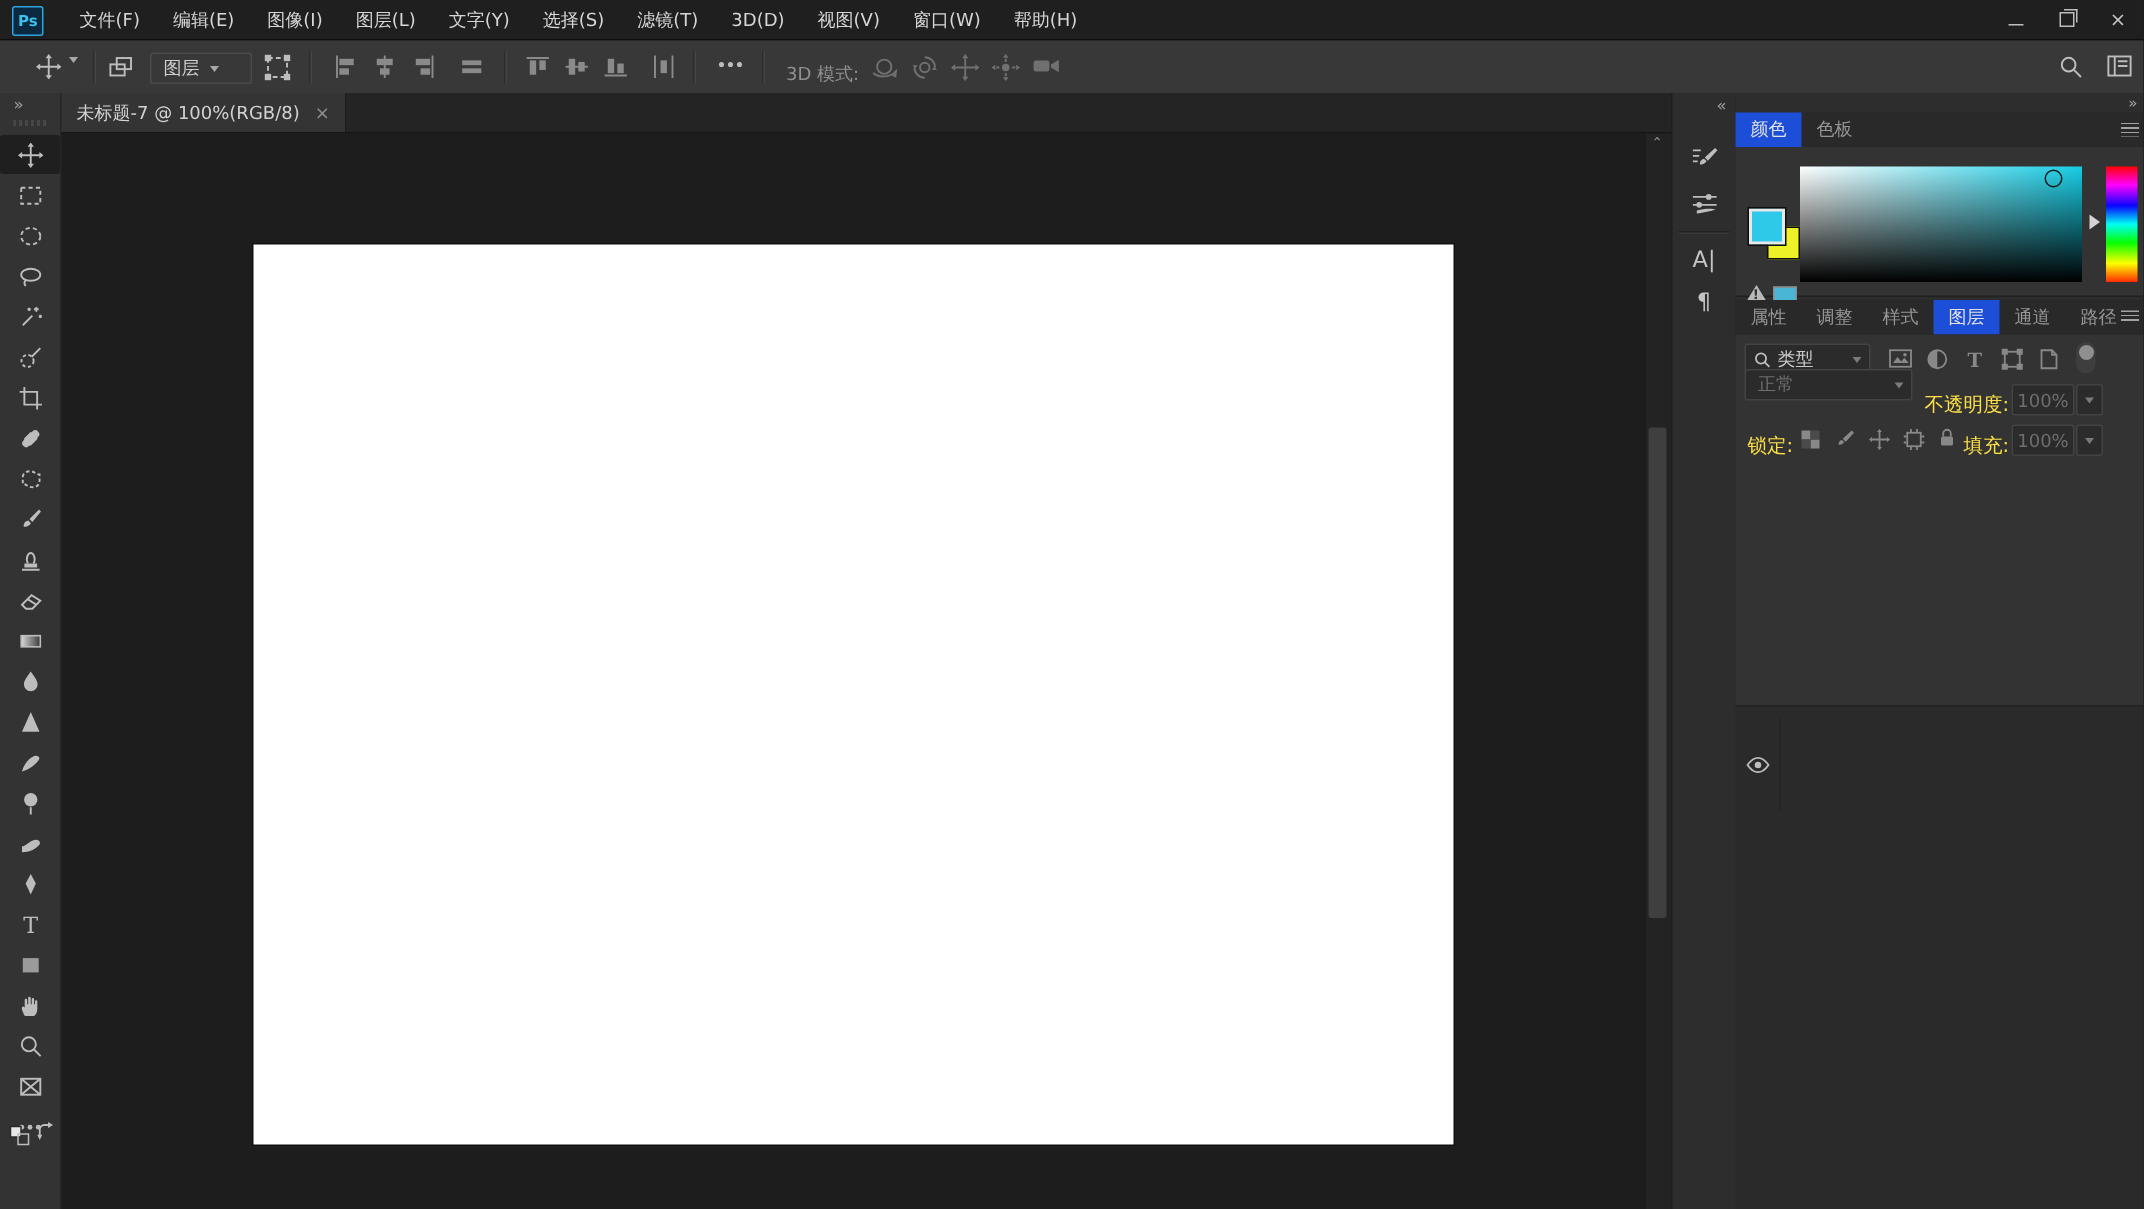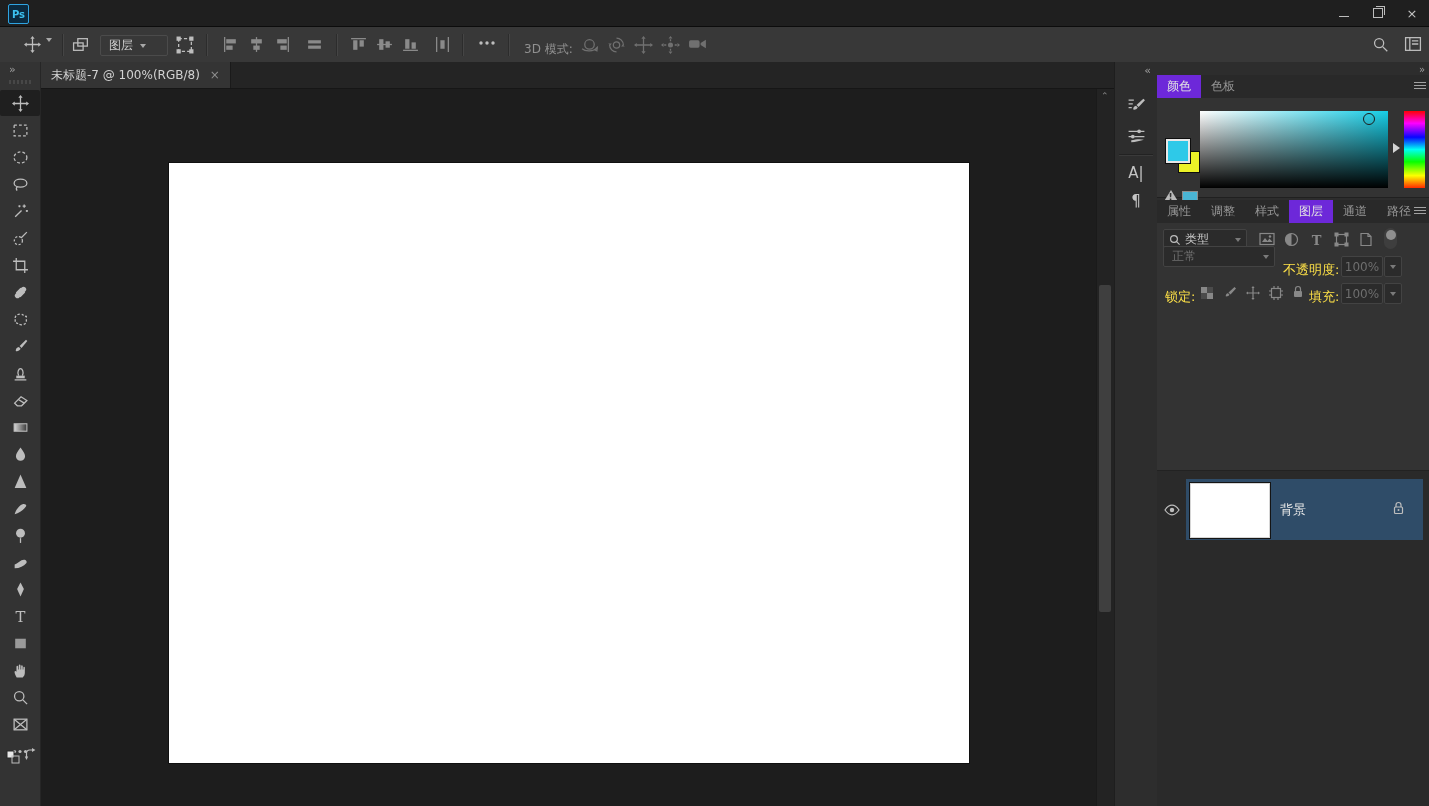--- a/index.html
+++ b/index.html
@@ -59,21 +59,21 @@
   .dock .collapse{position:absolute;right:8px;top:2px;color:#9f9f9f;font-size:11px;letter-spacing:-2px}
   .dock-btn{position:absolute;left:5px;width:32px;height:26px;display:flex;align-items:center;justify-content:center}
   .dock-sep{position:absolute;left:4px;width:34px;height:1px;background:#222;border-bottom:1px solid #3a3a3a}
   .glyph-ic{font-size:14px;color:#c4c4c4}
 
   
   .panels{position:absolute;left:1157px;top:62px;width:272px;height:744px;background:#2d2d2d}
   .panels .expand{position:absolute;right:6px;top:2px;color:#9f9f9f;font-size:10px;letter-spacing:-2px}
   .ptabs{position:absolute;left:0;width:272px;height:23px;background:#292929;display:flex;border-bottom:1px solid #202020}
   .ptab{height:23px;line-height:23px;padding:0 10px;font-size:12px;color:#969696}
-  .ptab.active{background:#6d28d9;color:#e2e2e2}
+  .ptab.active{background:#1d4ed8;color:#e2e2e2}
   .pmenu{position:absolute;right:3px;width:12px;height:9px;
          background:repeating-linear-gradient(180deg,#a2a2a2 0 1px,transparent 1px 3px)}
   .panelbody{position:absolute;left:0;width:272px;background:#333333}
 
   
   .cgrad{position:absolute;left:43px;top:13px;width:188px;height:77px;
          background:linear-gradient(to bottom,rgba(0,0,0,0),#000),linear-gradient(to right,#ffffff,#17cde6)}
   .cmarker{position:absolute;width:10px;height:10px;border:1.5px solid #1c1c1c;border-radius:50%}
   .huestrip{position:absolute;left:247px;top:13px;width:21px;height:77px;
             background:linear-gradient(180deg,#ff0004 0%,#ff00ff 16%,#0806ff 34%,#00fff3 50%,#06ff00 66%,#fdff00 84%,#ff2b00 100%)}
@@ -97,20 +97,33 @@
   .llock{position:absolute;right:18px;top:22px}
 
   .toggle-pill{position:absolute;width:13px;height:21px;background:#3e3e3e;border-radius:7px}
   .toggle-pill:before{content:"";position:absolute;left:1.5px;top:1.5px;width:10px;height:10px;border-radius:50%;background:#8f8f8f}
 </style>
 </head>
 <body>
 
 <div class="titlebar">
   <div class="pslogo">Ps</div>
+  <div class="menu">
+    <span class="menu-item">文件(F)</span>
+    <span class="menu-item">编辑(E)</span>
+    <span class="menu-item">图像(I)</span>
+    <span class="menu-item">图层(L)</span>
+    <span class="menu-item">文字(Y)</span>
+    <span class="menu-item">选择(S)</span>
+    <span class="menu-item">滤镜(T)</span>
+    <span class="menu-item">3D(D)</span>
+    <span class="menu-item">视图(V)</span>
+    <span class="menu-item">窗口(W)</span>
+    <span class="menu-item">帮助(H)</span>
+  </div>
   <div class="winctl">
     <div class="winbtn">
         <span class="min-bar"></span>
       </div>
     <div class="winbtn">
         <span class="restore-box"></span>
       </div>
     <div class="winbtn">
         <span class="close-x">×</span>
       </div>
@@ -591,26 +604,15 @@
       <span class="vcaret"></span>
     </div>
 
     <div class="layerlist">
       <div class="eyecell">
         <svg class="ic" width="16" height="12" viewBox="0 0 16 12">
             <path d="M1 6c2.2-3.2 4.6-4.8 7-4.8S12.8 2.8 15 6c-2.2 3.2-4.6 4.8-7 4.8S3.2 9.2 1 6z"></path>
             <circle class="fl" cx="8" cy="6" r="2.2"></circle>
           </svg>
       </div>
-      <div class="layerrow">
-        <div class="lthumb"></div>
-        <div class="lname">背景</div>
-        <div class="llock">
-          <svg class="ic" width="13" height="14" viewBox="0 0 13 14">
-              <rect x="2.5" y="6" width="8" height="6.5" rx="1" stroke="#d8d8d8"></rect>
-              <path d="M4 6V4a2.5 2.5 0 015 0v2" stroke="#d8d8d8"></path>
-              <circle class="fl" cx="6.5" cy="9" r="1" fill="#d8d8d8"></circle>
-            </svg>
-        </div>
-      </div>
     </div>
   </div>
 </div>
 
 </body></html>

